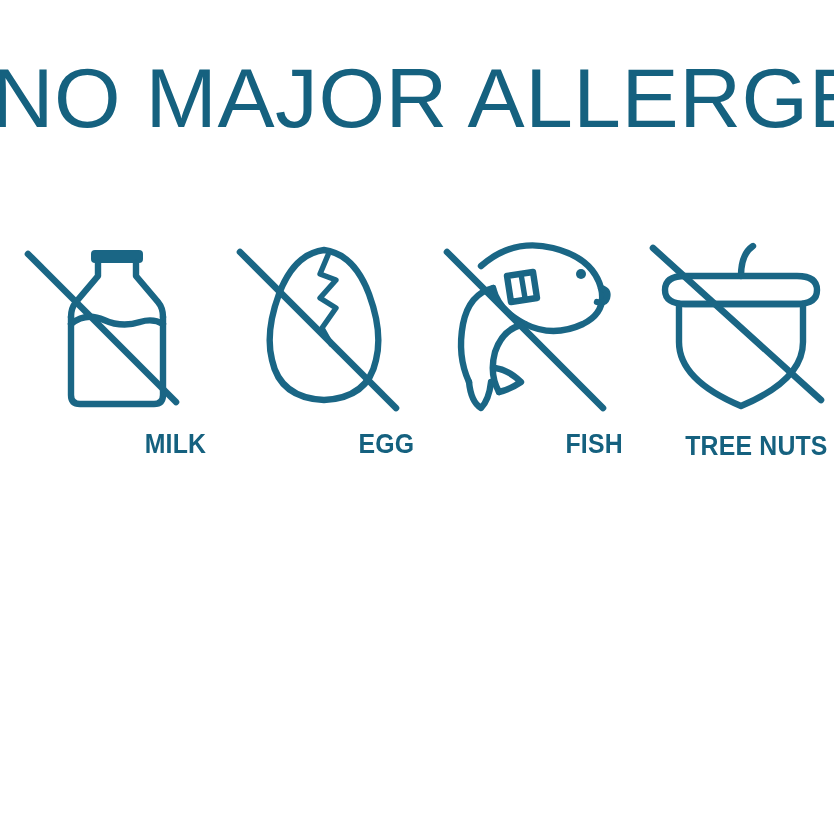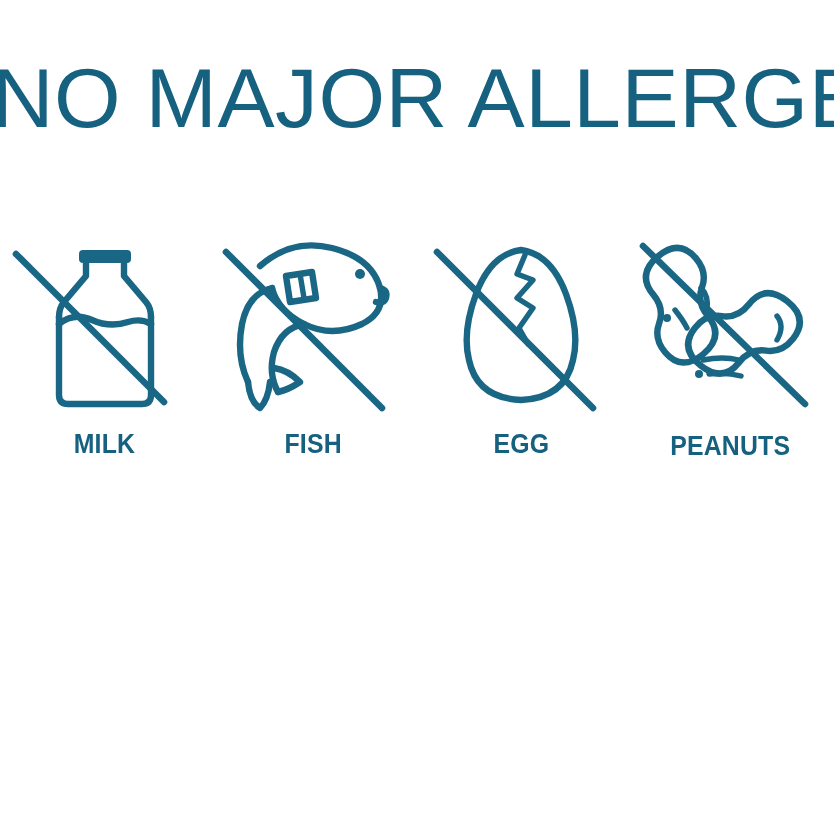--- a/index.html
+++ b/index.html
@@ -51,21 +51,21 @@
     display: grid;
     grid-template-columns: repeat(4, 1fr);
     grid-template-rows: repeat(2, 1fr);
     column-gap: 0px;
     row-gap: 0px;
   }
   .cell {
     position: relative;
     display: flex;
     flex-direction: column;
-    align-items: center;
+    align-items: flex-end;
     justify-content: flex-start;
   }
   .icon-box {
     width: 185px;
     height: 185px;
     position: relative;
   }
   .icon-box svg {
     display: block;
     width: 185px;
@@ -135,20 +135,34 @@
           <path class="slash" d="M4 22 L152 170"></path>
         </svg>
       </div>
       <div class="label">MILK</div>
     </div>
 
     <div class="cell row1">
       <div class="icon-box">
         <svg viewBox="0 0 185 185" xmlns="http://www.w3.org/2000/svg">
 
+          <path class="ln" d="M92 18 Q62 22 47 62 Q33 100 40 128 Q48 166 92 168 Q136 166 144 128 Q151 100 137 62 Q122 22 92 18 Z"></path>
+
+          <path class="ln-thin" d="M96 23 L88 42 L104 48 L88 66 L104 76 L90 96 L99 112"></path>
+
+          <path class="slash" d="M8 20 L164 176"></path>
+        </svg>
+      </div>
+      <div class="label">EGG</div>
+    </div>
+
+    <div class="cell row1">
+      <div class="icon-box">
+        <svg viewBox="0 0 185 185" xmlns="http://www.w3.org/2000/svg">
+
           <path class="ln" d="M40 34 Q72 6 112 16 Q152 26 160 56 Q166 80 142 92 Q112 106 84 92 Q58 79 52 56"></path>
 
           <path class="ln" d="M160 56 Q168 58 166 66 Q164 72 156 70"></path>
 
           <circle class="fl" cx="140" cy="42" r="5"></circle>
 
           <path class="ln" d="M66 44 L92 40 L96 66 L70 70 Z"></path>
           <path class="ln-thin" d="M80 42 L84 66"></path>
 
           <path class="ln" d="M52 56 Q28 62 22 92 Q16 124 28 150"></path>
@@ -156,57 +170,36 @@
 
           <path class="ln" d="M28 150 Q30 170 40 176 Q48 168 50 150"></path>
           <path class="ln" d="M58 160 Q68 158 80 150 Q68 138 54 136"></path>
 
           <path class="slash" d="M6 20 L162 176"></path>
         </svg>
       </div>
       <div class="label">FISH</div>
     </div>
 
-    <div class="cell row1">
-      <div class="icon-box">
-        <svg viewBox="0 0 185 185" xmlns="http://www.w3.org/2000/svg">
-
-          <path class="ln" d="M92 18 Q62 22 47 62 Q33 100 40 128 Q48 166 92 168 Q136 166 144 128 Q151 100 137 62 Q122 22 92 18 Z"></path>
-
-          <path class="ln-thin" d="M96 23 L88 42 L104 48 L88 66 L104 76 L90 96 L99 112"></path>
-
-          <path class="slash" d="M8 20 L164 176"></path>
-        </svg>
-      </div>
-      <div class="label">EGG</div>
-    </div>
-
-
 
     <div class="cell row2">
       <div class="icon-box">
         <svg viewBox="0 0 185 185" xmlns="http://www.w3.org/2000/svg">
 
-          <g transform="rotate(-40 74 66)">
-            <path class="ln" d="M74 14 Q102 14 102 40 Q102 58 88 66 Q74 74 74 92 Q74 118 46 118 Q18 118 18 92 Q18 74 32 66 Q46 58 46 40 Q46 14 74 14 Z" transform="translate(-14 -14) scale(1.0)"></path>
-          </g>
-          <path class="ln-thin" d="M64 56 Q72 64 70 78"></path>
-          <path class="ln-thin" d="M38 78 Q46 88 50 96"></path>
-          <circle class="fl" cx="30" cy="86" r="4"></circle>
-
-          <g transform="rotate(38 118 110)">
-            <path class="ln" d="M118 58 Q146 58 146 84 Q146 102 132 110 Q118 118 118 136 Q118 162 90 162 Q62 162 62 136 Q62 118 76 110 Q90 102 90 84 Q90 58 118 58 Z" transform="translate(0 0)"></path>
-          </g>
-          <path class="ln-thin" d="M140 84 Q148 94 140 108"></path>
-          <path class="ln-thin" d="M66 128 Q86 124 102 128"></path>
-          <path class="ln-thin" d="M72 142 Q90 140 104 144"></path>
-          <circle class="fl" cx="62" cy="142" r="4"></circle>
-
-          <path class="slash" d="M6 14 L168 172"></path>
-        </svg>
-      </div>
-      <div class="label">PEANUTS</div>
-    </div>
+          <path class="ln" d="M92 44 Q92 22 104 14"></path>
+
+          <path class="ln" d="M36 72 Q16 72 16 58 Q16 44 36 44 L148 44 Q168 44 168 58 Q168 72 148 72 Z"></path>
+
+          <path class="ln" d="M30 72 L154 72"></path>
+
+          <path class="ln" d="M30 72 L30 110 Q30 148 92 174 Q154 148 154 110 L154 72"></path>
+
+          <path class="slash" d="M4 16 L172 168"></path>
+        </svg>
+      </div>
+      <div class="label">TREE NUTS</div>
+    </div>
+
 
 
 
   </div>
 </div>
 
 </body></html>

